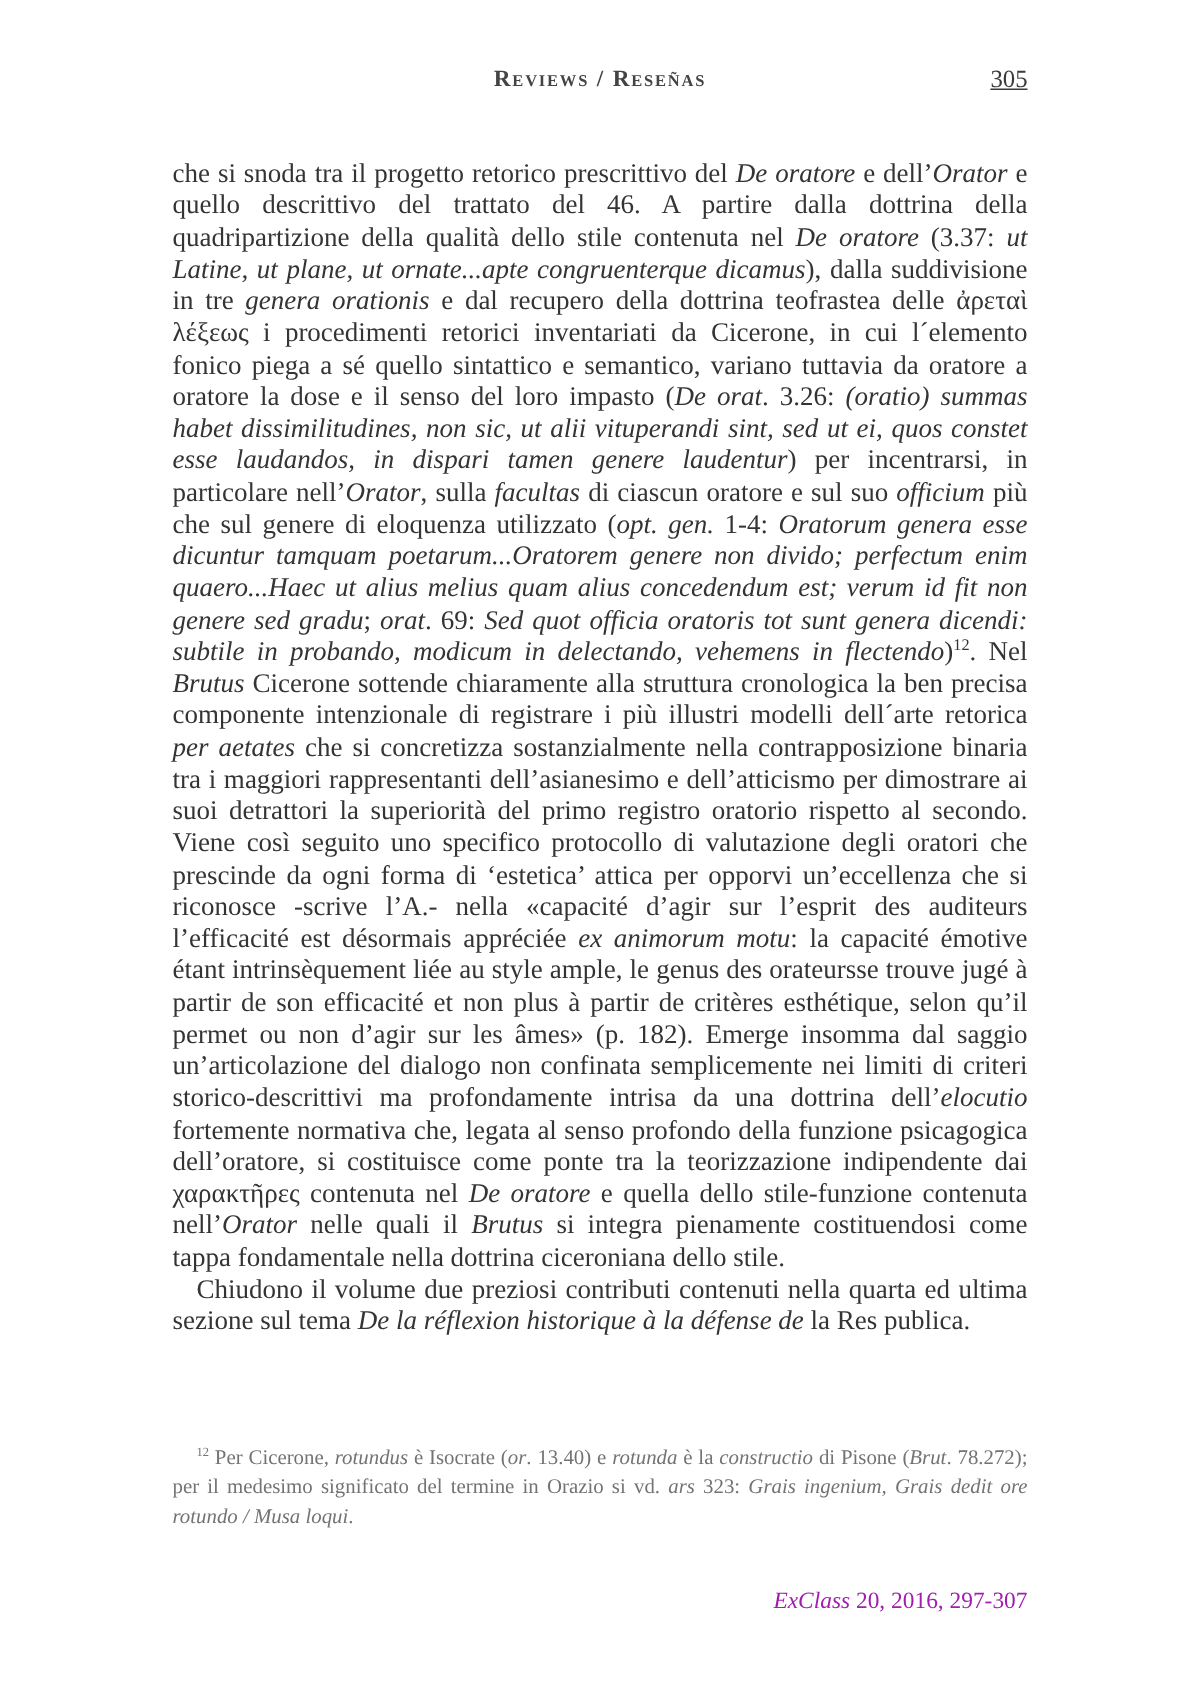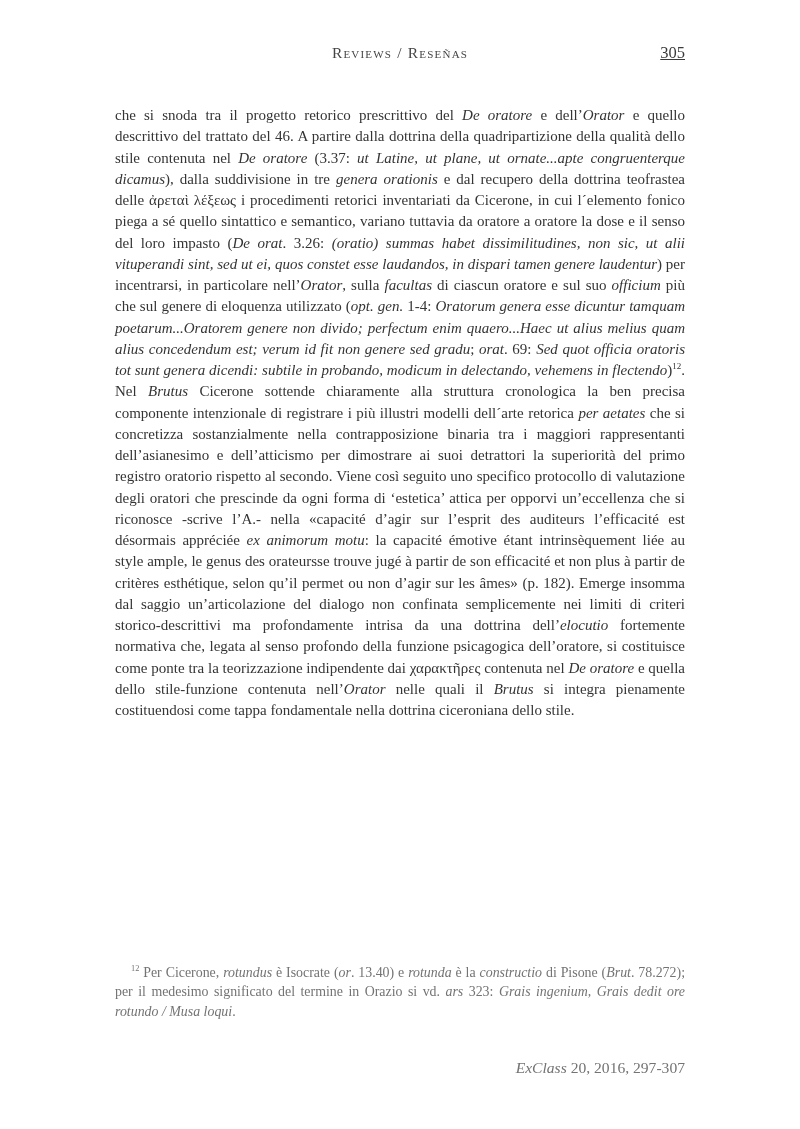--- a/index.html
+++ b/index.html
@@ -12,32 +12,33 @@
     overflow: hidden;
   }
   .running-head {
     position: absolute;
     left: 0; top: 44px; width: 800px;
     text-align: center;
     font-variant: small-caps;
     font-size: 15.5px;
     letter-spacing: 1.2px;
     color: #444444;
+    font-weight: bold;
   }
   .page-number {
     position: absolute;
     top: 43px; right: 115px;
     font-size: 16.5px;
     color: #3a3a3a;
     text-decoration: underline;
   }
   .body-text {
     position: absolute;
     left: 115px; top: 105px; width: 570px;
-    font-size: 15px;
+    font-size: 18px;
     line-height: 21.25px;
     color: #343434;
   }
   .body-text p, .footnote-block p {
     margin: 0;
     text-align: justify;
   }
   p.indent { text-indent: 16px; }
   .it { font-style: italic; }
   sup { font-size: 60%; line-height: 0; vertical-align: super; }
@@ -46,33 +47,34 @@
     left: 115px; top: 963px; width: 570px;
     font-size: 13.9px;
     line-height: 19.4px;
     color: #737373;
   }
   .journal-footer {
     position: absolute;
     left: 115px; top: 1059px; width: 570px;
     text-align: right;
     font-size: 15.6px;
-    color: #737373;
+    color: #a21caf;
   }
   .journal-footer p { margin: 0; text-align: right; }
 </style>
 </head>
 <body>
 
 <div class="running-head">Reviews / Reseñas</div>
 
 <div class="page-number">305</div>
 
 <div class="body-text">
     <p><span>che si snoda tra il progetto retorico prescrittivo del </span><span class="it">De oratore</span><span> e dell’</span><span class="it">Orator</span><span> e quello descrittivo del trattato del 46. A partire dalla dottrina della quadripartizione della qualità dello stile contenuta nel </span><span class="it">De oratore</span><span> (3.37: </span><span class="it">ut Latine, ut plane, ut ornate...apte congruenterque dicamus</span><span>), dalla suddivisione in tre </span><span class="it">genera orationis</span><span> e dal recupero della dottrina teofrastea delle ἀρεταὶ λέξεως i procedimenti retorici inventariati da Cicerone, in cui l´elemento fonico piega a sé quello sintattico e semantico, variano tuttavia da oratore a oratore la dose e il senso del loro impasto (</span><span class="it">De orat</span><span>. 3.26: </span><span class="it">(oratio) summas habet dissimilitudines, non sic, ut alii vituperandi sint, sed ut ei, quos constet esse laudandos, in dispari tamen genere laudentur</span><span>) per incentrarsi, in particolare nell’</span><span class="it">Orator</span><span>, sulla </span><span class="it">facultas</span><span> di ciascun oratore e sul suo </span><span class="it">officium</span><span> più che sul genere di eloquenza utilizzato (</span><span class="it">opt. gen.</span><span> 1-4: </span><span class="it">Oratorum genera esse dicuntur tamquam poetarum...Oratorem genere non divido; perfectum enim quaero...Haec ut alius melius quam alius concedendum est; verum id fit non genere sed gradu</span><span>; </span><span class="it">orat</span><span>. 69: </span><span class="it">Sed quot officia oratoris tot sunt genera dicendi: subtile in probando, modicum in delectando, vehemens in flectendo</span><span>)</span><sup>12</sup><span>. Nel </span><span class="it">Brutus</span><span> Cicerone sottende chiaramente alla struttura cronologica la ben precisa componente intenzionale di registrare i più illustri modelli dell´arte retorica </span><span class="it">per aetates</span><span> che si concretizza sostanzialmente nella contrapposizione binaria tra i maggiori rappresentanti dell’asianesimo e dell’atticismo per dimostrare ai suoi detrattori la superiorità  del primo registro oratorio rispetto al secondo. Viene così seguito uno specifico protocollo di valutazione degli oratori che prescinde da ogni forma di ‘estetica’ attica per opporvi un’eccellenza che si riconosce -scrive l’A.- nella «capacité d’agir sur l’esprit des auditeurs l’efficacité est désormais appréciée </span><span class="it">ex animorum motu</span><span>: la capacité émotive étant intrinsèquement liée au style ample, le genus des orateursse trouve jugé à partir de son efficacité et non plus à partir de critères esthétique, selon qu’il permet ou non d’agir sur les âmes» (p. 182). Emerge insomma dal saggio un’articolazione del dialogo non confinata semplicemente nei limiti di criteri storico-descrittivi ma profondamente intrisa da una dottrina dell’</span><span class="it">elocutio</span><span> fortemente normativa che, legata al senso profondo della funzione psicagogica dell’oratore, si costituisce come ponte tra la teorizzazione indipendente dai χαρακτῆρες contenuta nel </span><span class="it">De oratore</span><span> e quella dello stile-funzione contenuta nell’</span><span class="it">Orator</span><span> nelle quali il </span><span class="it">Brutus</span><span> si integra pienamente costituendosi come tappa fondamentale nella dottrina ciceroniana dello stile.</span></p>
+    <p class="indent"><span>Chiudono il volume due preziosi contributi contenuti nella quarta ed ultima sezione sul tema </span><span class="it">De la réflexion historique à la défense de</span><span> la Res publica.</span></p>
   </div>
 
 <div class="footnote-block">
     <p class="indent"><sup>12</sup><span> Per Cicerone, </span><span class="it">rotundus</span><span> è Isocrate (</span><span class="it">or</span><span>. 13.40) e </span><span class="it">rotunda</span><span> è la </span><span class="it">constructio</span><span> di Pisone (</span><span class="it">Brut</span><span>. 78.272); per il medesimo significato del termine in Orazio si vd. </span><span class="it">ars</span><span> 323: </span><span class="it">Grais ingenium, Grais dedit ore rotundo / Musa loqui</span><span>.</span></p>
   </div>
 
 <div class="journal-footer">
     <p><span class="it">ExClass</span><span> 20, 2016, 297-307</span></p>
   </div>
 

